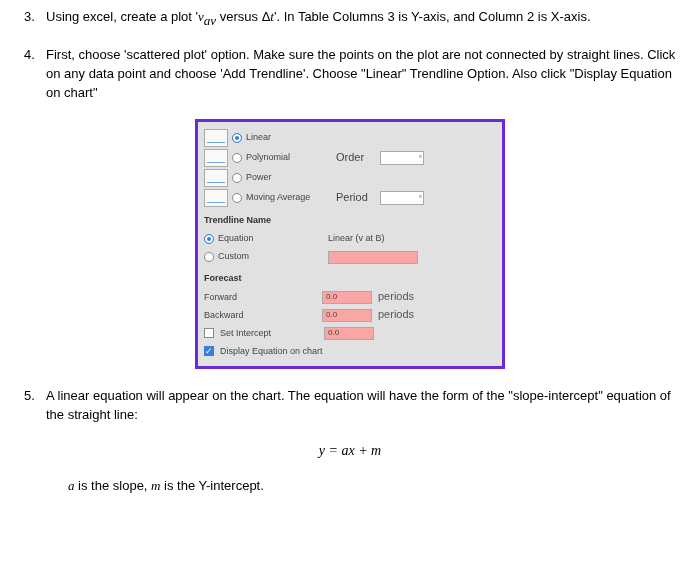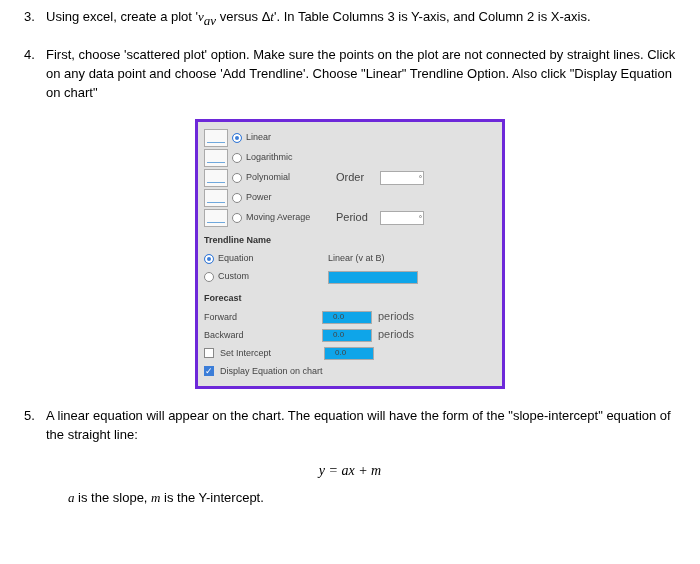--- a/index.html
+++ b/index.html
@@ -57,35 +57,35 @@
       position: relative;
     }
     .spin::after {
       content:'‹›'; position:absolute; right:1px; top:-1px;
       transform: rotate(90deg); font-size:7px; color:#888; letter-spacing:-1px;
     }
     .section-hd { font-weight: bold; margin: 6px 0 3px 0; font-size:9px; color:#333; }
     .fc-row { display:flex; align-items:center; height:18px; font-size:9px; }
     .fc-label { width: 118px; }
     .fc-input {
-      width: 50px; height:13px; border:1px solid #aaa; background:#0ea5e9;
-      font-size:8px; padding:0 10px; display:inline-flex; align-items:center;
+      width: 50px; height:13px; border:1px solid #aaa; background:#fca5a5;
+      font-size:8px; padding:0 3px; display:inline-flex; align-items:center;
     }
     .fc-unit { margin-left: 6px; font-size:11px; color:#555; }
     .chk {
       width:10px; height:10px; border:1px solid #888; background:#fff;
       display:inline-block; margin-right:6px; flex-shrink:0; position:relative;
     }
     .chk.sel { background:#3b7dd8; border-color:#3b7dd8; }
     .chk.sel::after {
       content:'✓'; color:#fff; position:absolute; left:0px; top:-2px; font-size:9px;
     }
     .equation {
       text-align: center; font-family: 'Times New Roman', serif;
-      font-style: italic; font-size: 14px; margin: 14px 0 8px 0;
+      font-style: italic; font-size: 14px; margin: 14px 0 16px 0;
     }
     .remark { margin-left: 44px; font-size:13px; }
   </style>
 </head>
 <body>
 
 <ol class="instruction-list">
 
   <li class="instruction-item">
     <span class="instruction-num">3.</span>
@@ -100,25 +100,20 @@
   </li>
 
 </ol>
 
 <div class="panel">
 
   <div class="opt-row">
     <span class="opt-icon"></span>
     <span class="radio sel"></span>
     <span class="opt-label">Linear</span>
-  </div>
-  <div class="opt-row">
-    <span class="opt-icon"></span>
-    <span class="radio"></span>
-    <span class="opt-label">Logarithmic</span>
   </div>
   <div class="opt-row">
     <span class="opt-icon"></span>
     <span class="radio"></span>
     <span class="opt-label">Polynomial</span>
     <span class="spin-label">Order</span>
     <span class="spin"></span>
   </div>
   <div class="opt-row">
     <span class="opt-icon"></span>

